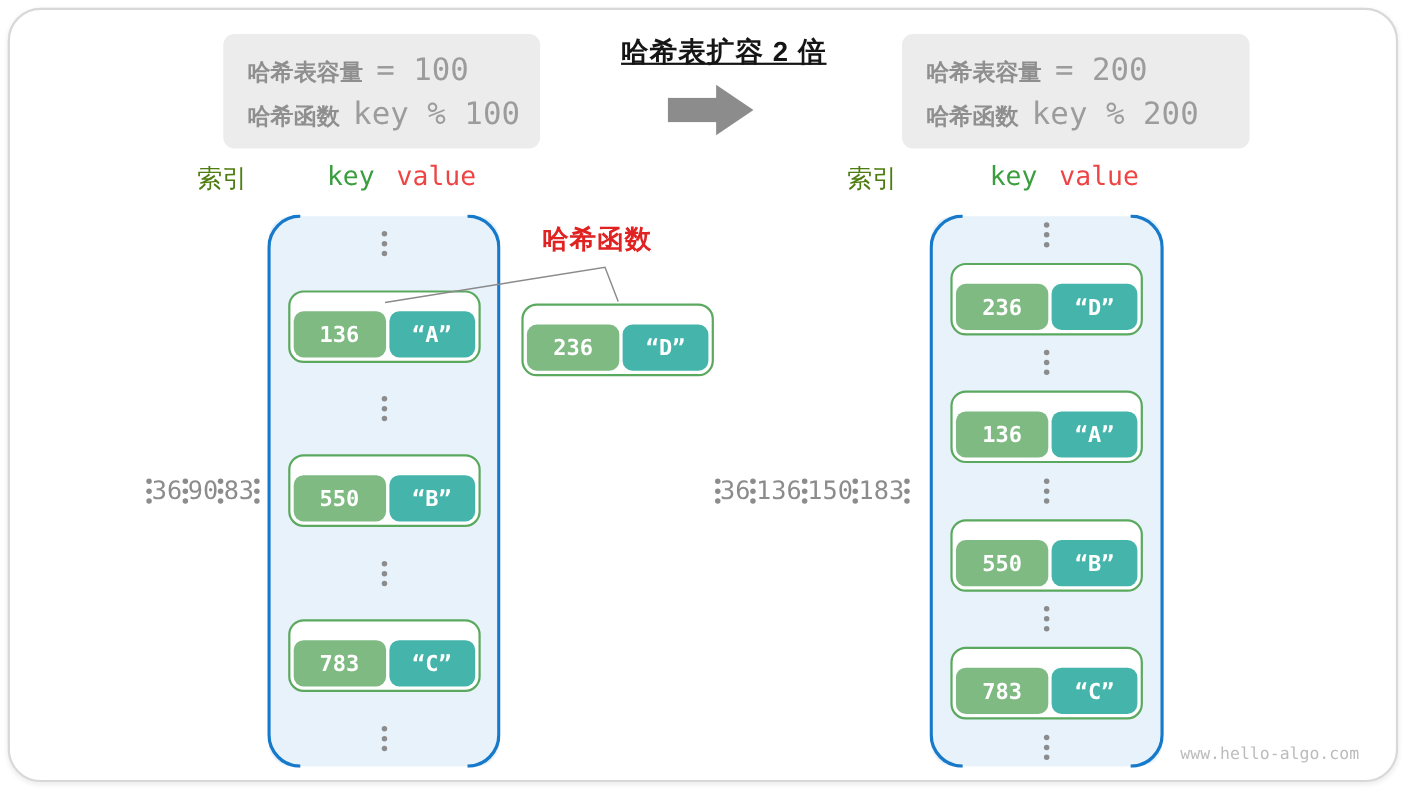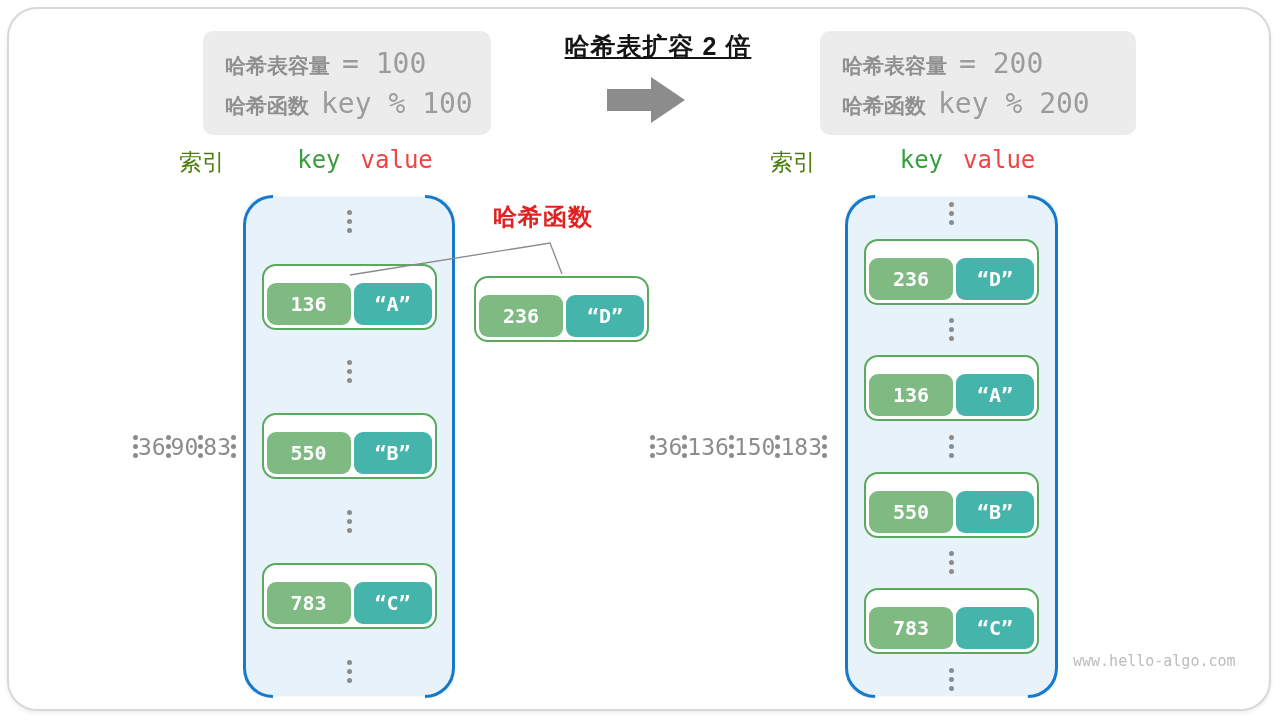--- a/index.html
+++ b/index.html
@@ -48,21 +48,21 @@
   .pair { display:flex; gap:3px; background:#fff; border:2px solid #5aa95e;
     border-radius:14px; padding:3px; }
   .cell { height:42px; border-radius:9px; display:flex; align-items:center; justify-content:center;
     font-family:"DejaVu Sans Mono", monospace; font-weight:bold; font-size:20px; color:#fff;margin-top:14px; }
   .cell.key { width:84px; background:#7eba81; }
   .cell.val { width:78px; background:#45b5ac; }
 
   .collision-label { position:absolute; left:493px; top:201px;
     font-weight:bold; font-size:24px; color:#e02222; letter-spacing:1px; }
 
-  .watermark { position:absolute; left:1073px; top:652px;
+  .watermark { position:absolute; left:1073px; top:676px;
     font-family:"DejaVu Sans Mono", monospace; font-size:15px; color:#bcbcbc; }
 </style>
 </head>
 <body>
 
 <div class="frame"></div>
 
 <div class="info-box" style="left:203px; top:31px; width:288px;">
   <div class="info-line">
     <span class="cn-label">哈希表容量</span>

